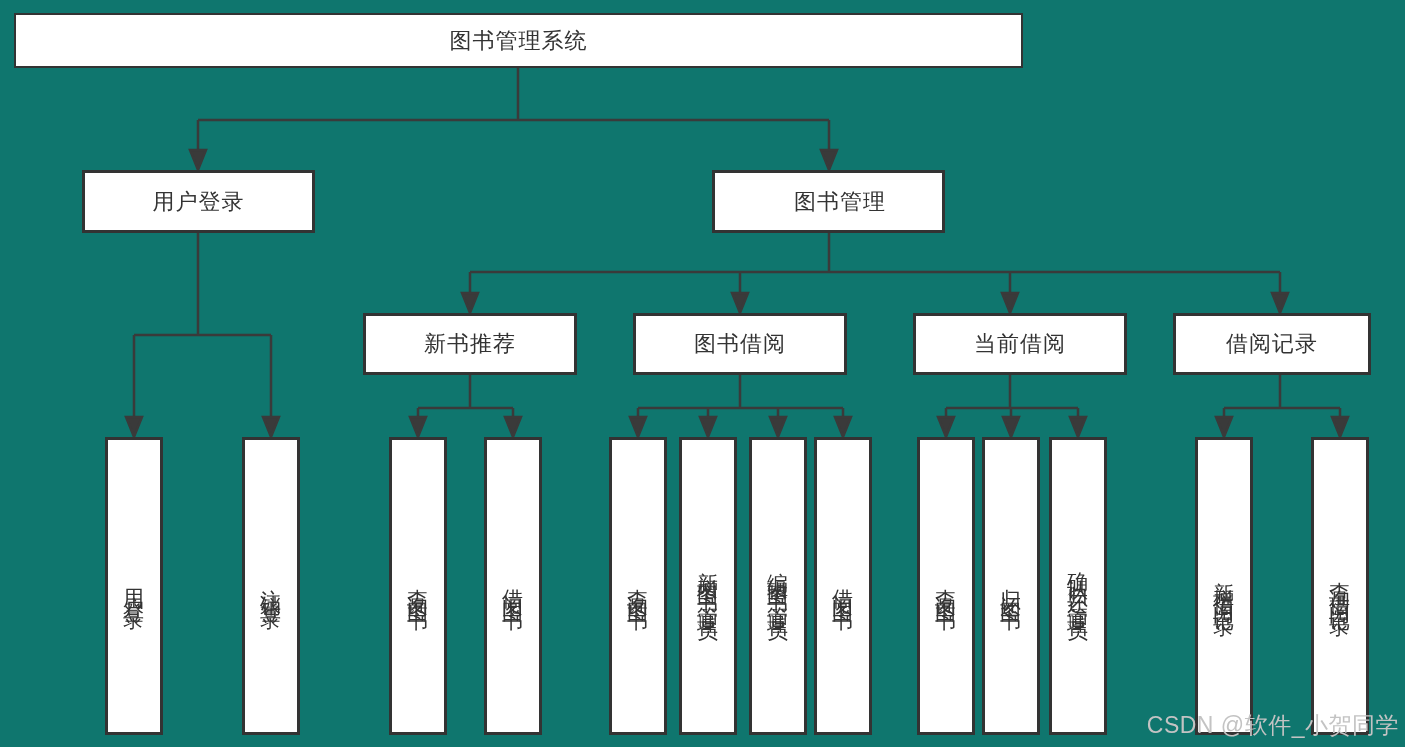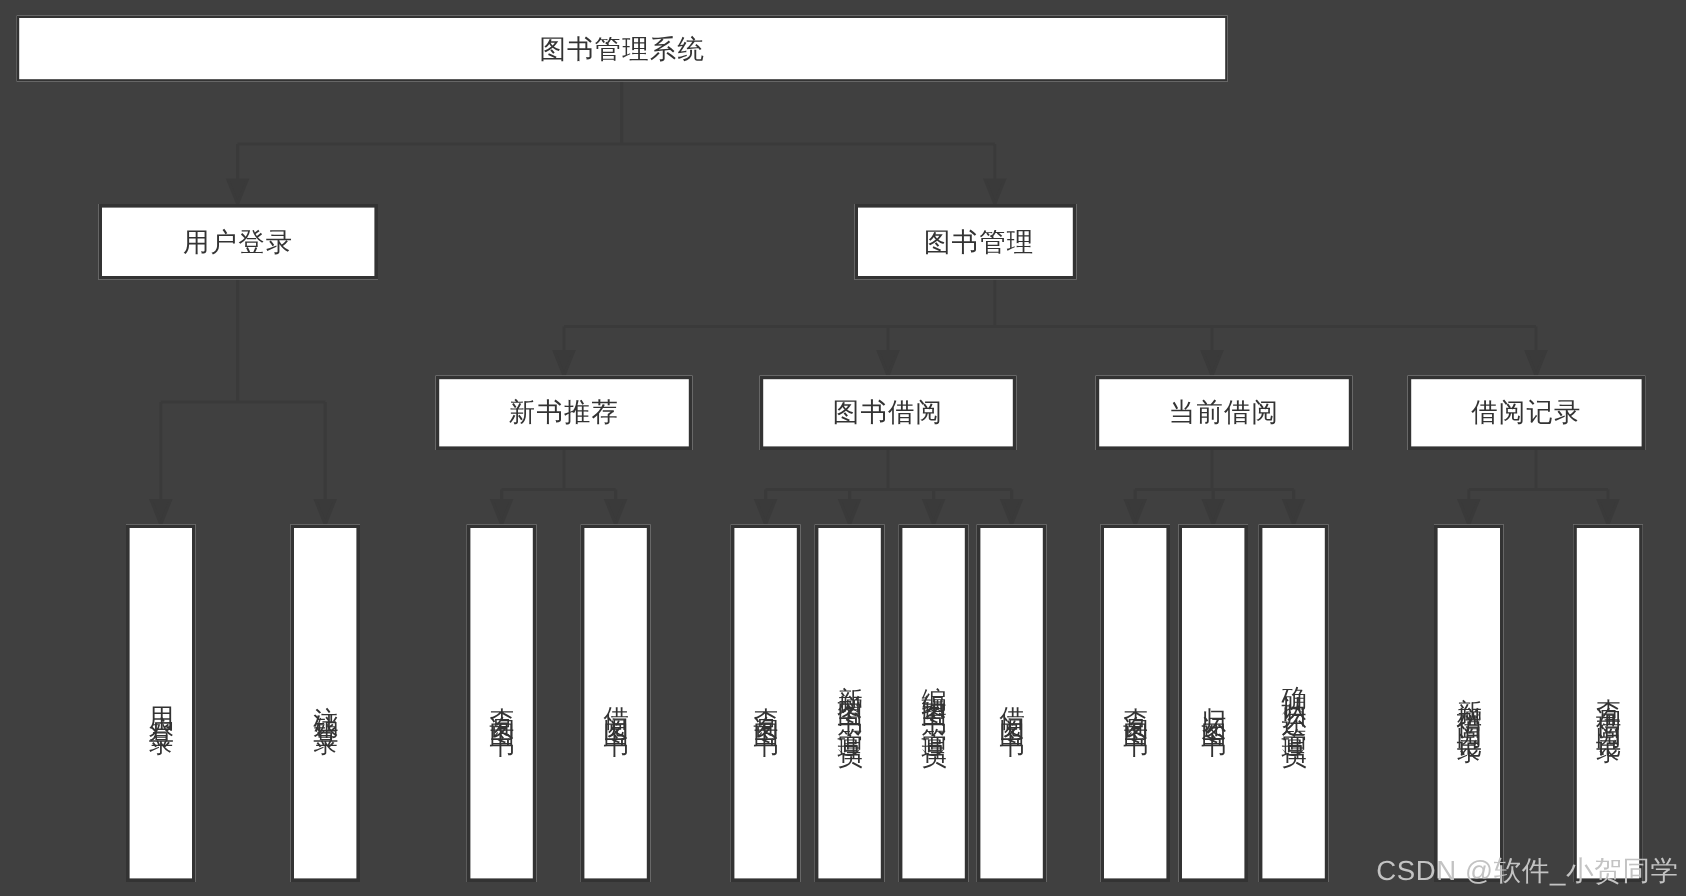--- a/index.html
+++ b/index.html
@@ -1,20 +1,20 @@
 <!DOCTYPE html>
 <html><head>
 <meta charset="utf-8">
 <style>
   html, body { margin: 0; padding: 0; background: #fff; }
   .stage {
     position: relative;
     width: 1405px;
     height: 747px;
-    background: #404040;
+    background: #0f766e;
     font-family: "Liberation Sans", "DejaVu Sans", sans-serif;
     overflow: hidden;
   }
   .connectors {
     position: absolute;
     left: 0; top: 0;
     width: 1405px; height: 747px;
   }
   .node {
     position: absolute;
@@ -102,21 +102,21 @@
         <path fill="none" d="M1280 375 V408 M1224 408 H1340 M1224 408 V420 M1340 408 V420"></path>
         <polygon points="1216,417 1232,417 1224,437"></polygon>
         <polygon points="1332,417 1348,417 1340,437"></polygon>
       </g>
     </g>
   </svg>
 
   <div class="node hbox root-box" style="left:14px; top:13px; width:1009px; height:55px;">图书管理系统</div>
 
   <div class="node hbox" style="left:82px; top:170px; width:233px; height:63px;">用户登录</div>
-  <div class="node hbox" style="left:712px; top:170px; width:185px; height:63px;padding-left:23px;">图书管理</div>
+  <div class="node hbox" style="left:712px; top:170px; width:233px; height:63px;padding-left:23px;">图书管理</div>
 
   <div class="node hbox" style="left:633px; top:313px; width:214px; height:62px;">图书借阅</div>
   <div class="node hbox" style="left:363px; top:313px; width:214px; height:62px;">新书推荐</div>
   <div class="node hbox" style="left:903px; top:313px; width:214px; height:62px;margin-left:10px;">当前借阅</div>
   <div class="node hbox" style="left:1173px; top:313px; width:198px; height:62px;">借阅记录</div>
 
   <div class="node vbox" style="left:105px; top:437px; width:58px; height:298px;">用户登录</div>
   <div class="node vbox" style="left:242px; top:437px; width:58px; height:298px;">注销登录</div>
 
   <div class="node vbox" style="left:389px; top:437px; width:58px; height:298px;">查询图书</div>

